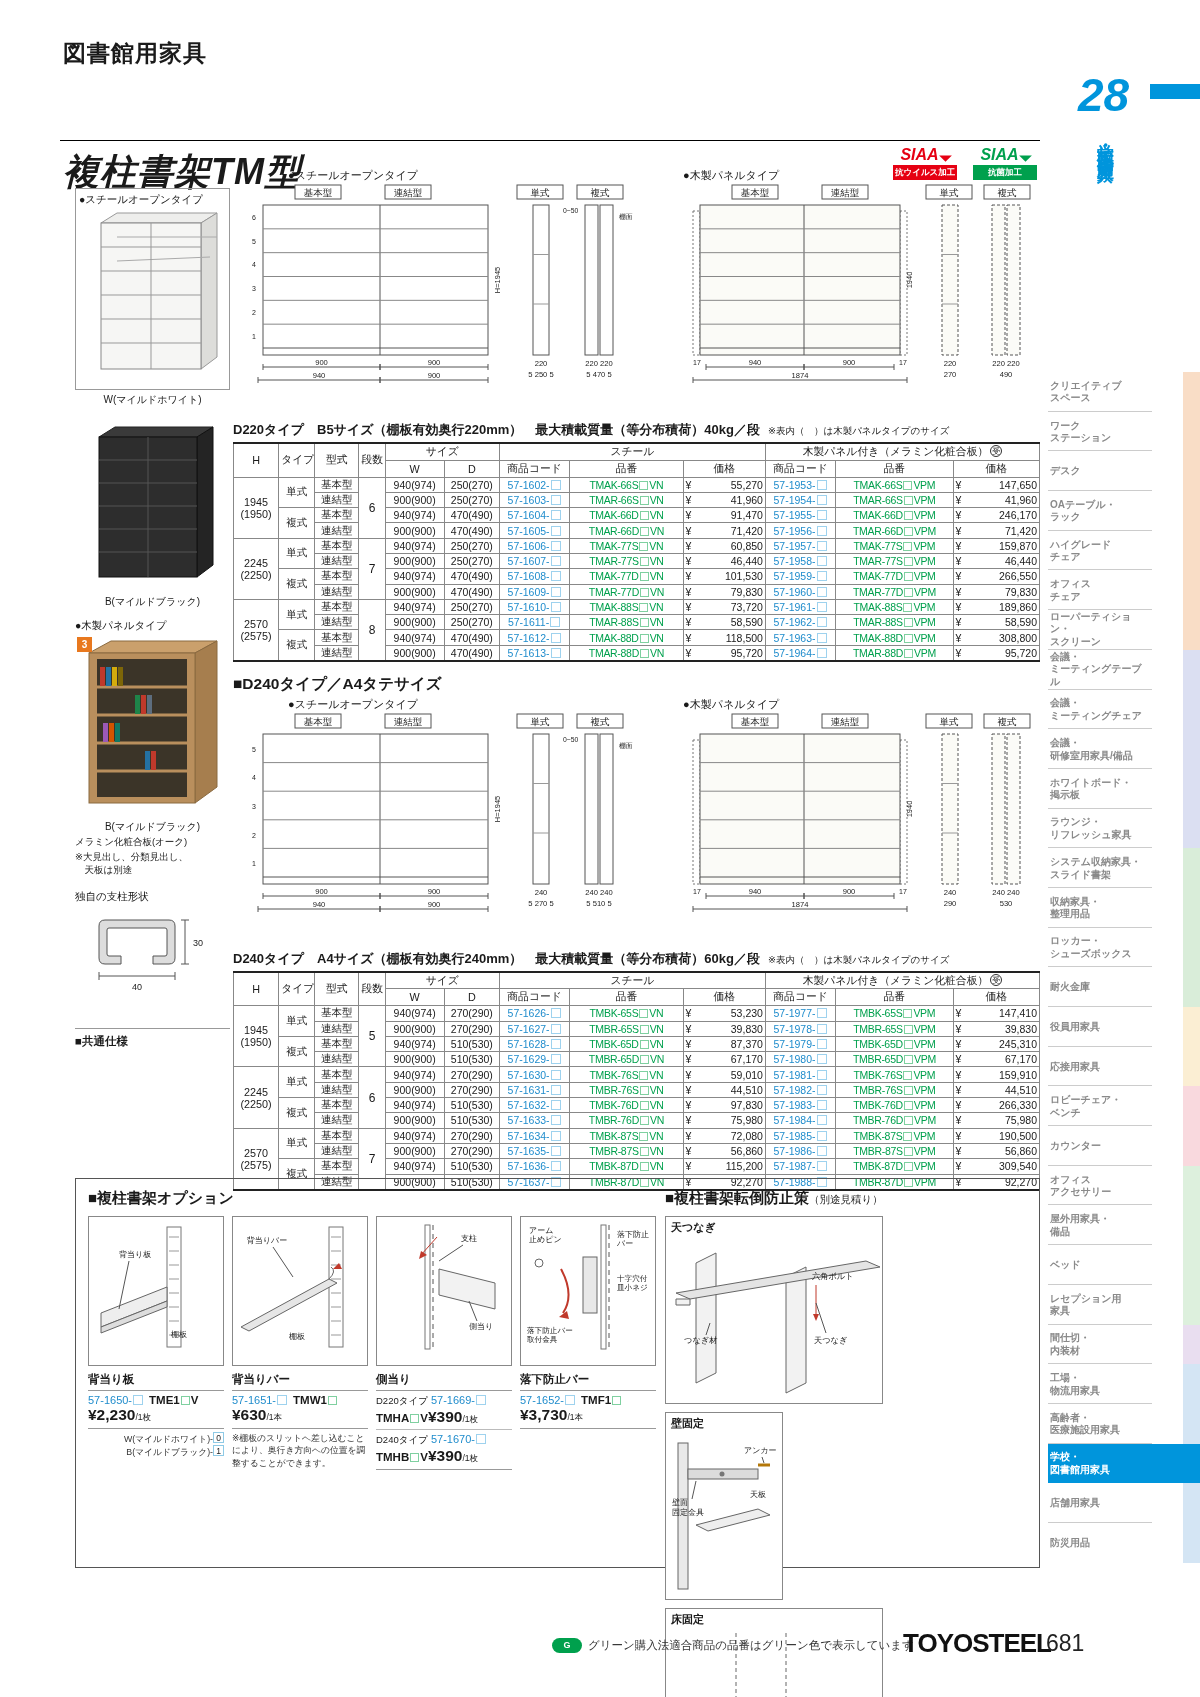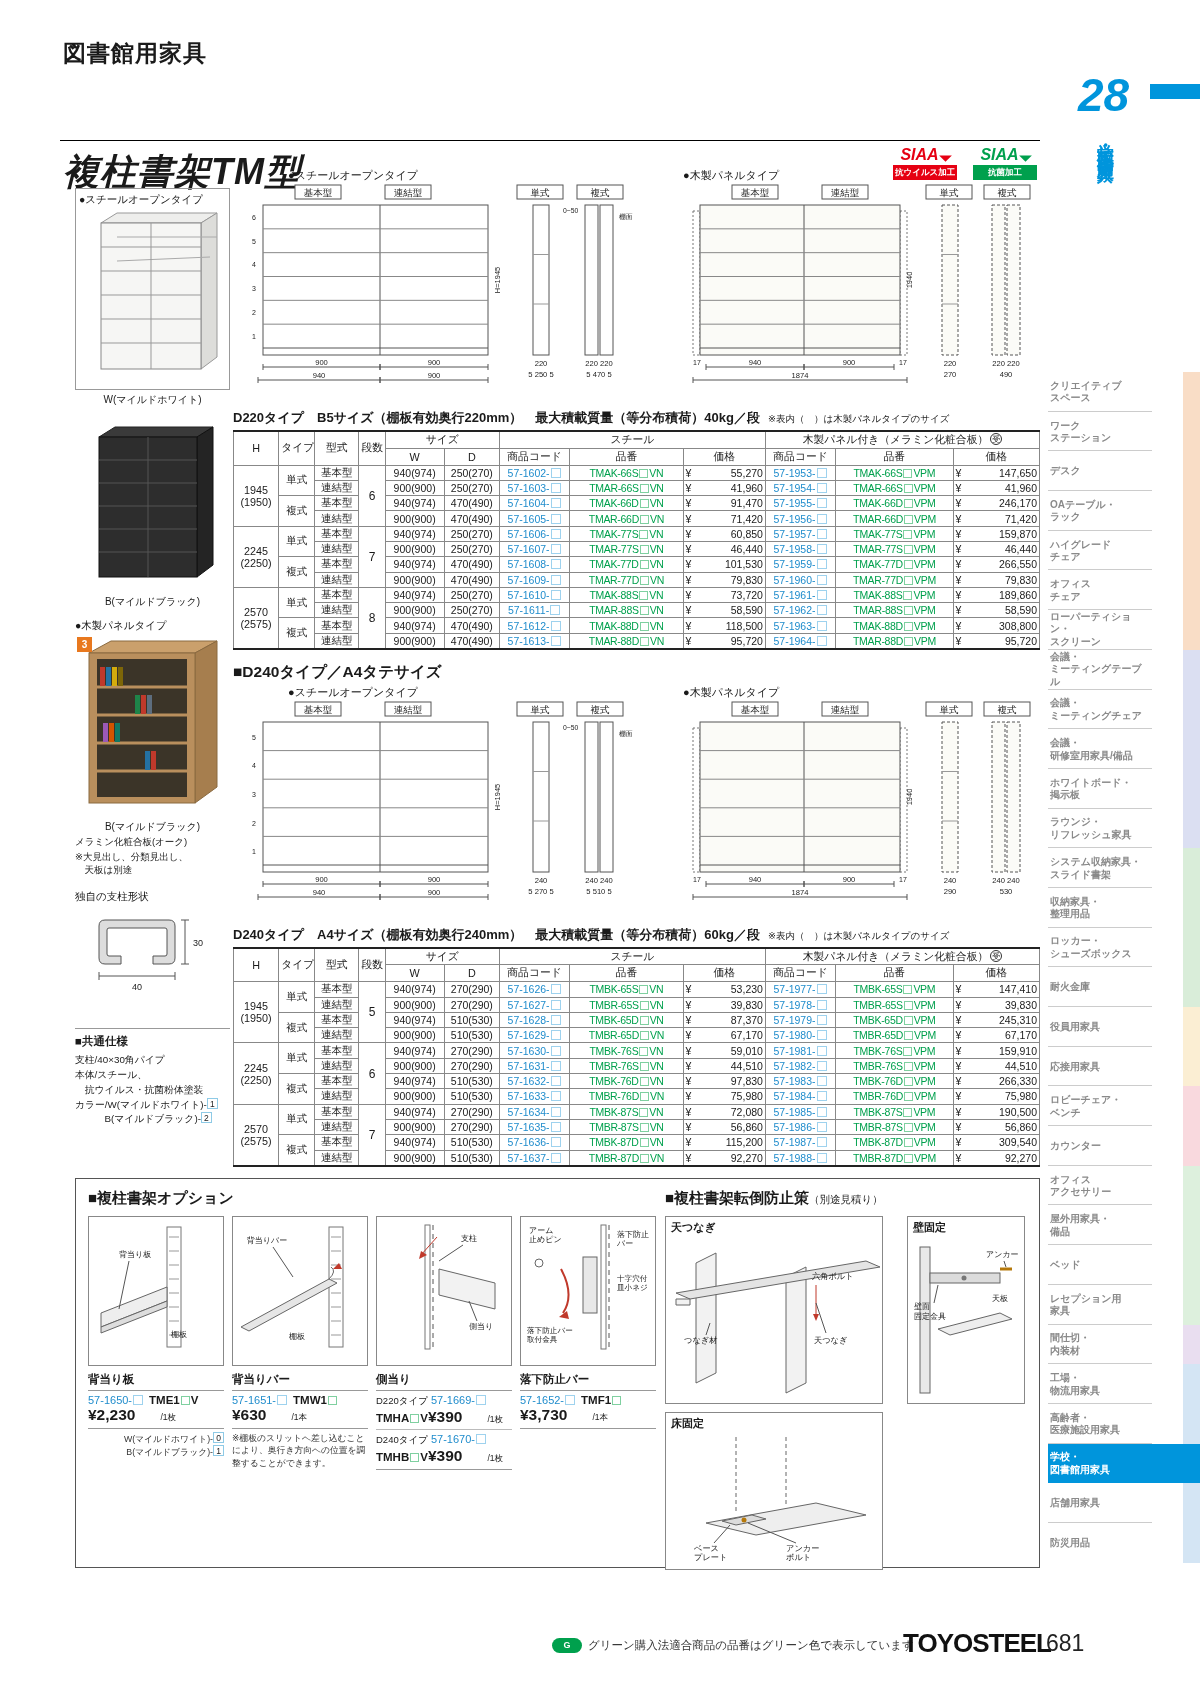--- a/index.html
+++ b/index.html
@@ -28,21 +28,21 @@
 .pillar-wrap { margin-top:14px; }
 .specs { margin-top:26px; border-top:1px solid #999; padding-top:5px; }
 .specs-title { font-size:11.5px; font-weight:bold; margin-bottom:4px; }
 .spec-line { font-size:9.8px; line-height:1.5; color:#222; }
 .numbox { display:inline-block; width:11px; height:11px; border:1px solid #8ecae6; font-size:8.5px; line-height:10px; text-align:center; color:#222; background:#fff; vertical-align:1px; }
 
 .main-col { position:absolute; left:233px; top:168px; width:807px; }
 .sec-heading { font-size:15.5px; font-weight:bold; margin-bottom:2px; }
 .draw-labels { position:relative; height:15px; font-size:11px; }
 .draw-labels span { position:absolute; top:0; }
-.tbl-cap { font-size:13px; font-weight:bold; margin:4px 0 3px; }
+.tbl-cap { font-size:13px; font-weight:bold; margin:16px 0 3px; }
 .tbl-cap .note { font-size:9.5px; font-weight:normal; margin-left:8px; }
 
 table.prod { width:100%; border-collapse:collapse; table-layout:fixed; border-top:2.5px solid #222; border-bottom:2px solid #222; border-left:1.3px solid #222; border-right:1.3px solid #222; }
 table.prod th, table.prod td { border:0.8px solid #888; font-weight:normal; text-align:center; padding:0 2px; overflow:hidden; white-space:nowrap; }
 table.prod thead th { font-size:10.8px; height:17px; }
 table.prod tbody td { height:15.3px; font-size:10.5px; }
 td.code { color:#1f8ccc; font-size:11px; text-align:left; padding-left:4px; }
 td.part { color:#00a04d; font-weight:bold; font-size:11.8px; text-align:left; padding-left:3px; letter-spacing:-0.3px; }
 td.price { font-weight:bold; font-size:12.8px; }
 td.price .pv { float:right; } td.price .py { float:left; }
@@ -60,24 +60,24 @@
 .opt-panels { display:flex; gap:8px; }
 .opt-panel { width:136px; }
 .opt-diagram { border:1px solid #888; height:150px; position:relative; background:#fff; }
 .opt-name { font-size:11.5px; font-weight:bold; margin:6px 0 3px; }
 .opt-price-block { border-top:1px solid #999; border-bottom:1px solid #999; padding:3px 0 4px; }
 .opt-line { font-size:10.5px; }
 .opt-line .oc { color:#1f8ccc; font-size:11px; }
 .opt-line .op { font-weight:bold; font-size:11.5px; margin-left:5px; }
 .opt-line .otype { font-size:9.5px; margin-right:3px; }
 .opt-big { font-weight:bold; font-size:15.5px; }
-.opt-unit { font-size:8.5px; font-weight:normal;padding-left:25px; }
+.opt-unit { font-size:8.5px; font-weight:normal; }
 .opt-note { font-size:8.8px; color:#333; line-height:1.4; margin-top:3px; }
 .opt-note-r { text-align:right; }
-.tp-row { display:flex; gap:24px; margin-bottom:8px; }
+.tp-row { display:flex; gap:8px; margin-bottom:8px;flex-direction:column; }
 .tp-panel { border:1px solid #888; position:relative; background:#fff; }
 .tp-title { position:absolute; left:5px; top:3px; font-size:11px; font-weight:bold; }
 
 .right-sidebar { position:absolute; left:1048px; top:372px; width:152px; }
 .sb-item { position:relative; height:39.7px; cursor:pointer; }
 .sb-label { position:absolute; left:2px; top:50%; transform:translateY(-50%); width:92px; font-size:10px; line-height:1.25; color:#8a8a8a; white-space:pre-line;font-weight:bold; }
 .sb-strip { position:absolute; right:0; top:0; width:17px; height:100%; }
 .sb-item .sb-sep { position:absolute; left:0; bottom:0; width:104px; border-bottom:1px solid #ccc; }
 .sb-item.active { background:#0095dc; }
 .sb-item.active .sb-label { color:#fff; font-weight:bold; }
@@ -202,27 +202,20 @@
         <text x="62" y="84" font-size="9" text-anchor="middle" fill="#222">40</text>
         <line x1="110" y1="14" x2="110" y2="58" stroke="#555"></line>
           <line x1="106" y1="14" x2="114" y2="14" stroke="#555"></line>
           <line x1="106" y1="58" x2="114" y2="58" stroke="#555"></line>
         <text x="118" y="40" font-size="9" fill="#222">30</text>
       </svg>
     </div>
 
     <div class="specs">
       <div class="specs-title">■共通仕様</div>
-      <div id="spec-lines">
-          <div class="spec-line">支柱/40×30角パイプ</div>
-          <div class="spec-line">本体/スチール、</div>
-          <div class="spec-line">　抗ウイルス・抗菌粉体塗装</div>
-          <div class="spec-line">カラー/W(マイルドホワイト)-<span class="numbox">1</span></div>
-          <div class="spec-line">　　　B(マイルドブラック)-<span class="numbox">2</span></div>
-        </div>
     </div>
   </aside>
 
   <main class="main-col">
     <section>
       <div class="draw-labels">
         <span style="left:55px">●スチールオープンタイプ</span>
         <span style="left:450px">●木製パネルタイプ</span>
       </div>
       <svg id="draw0" width="807" height="218">

